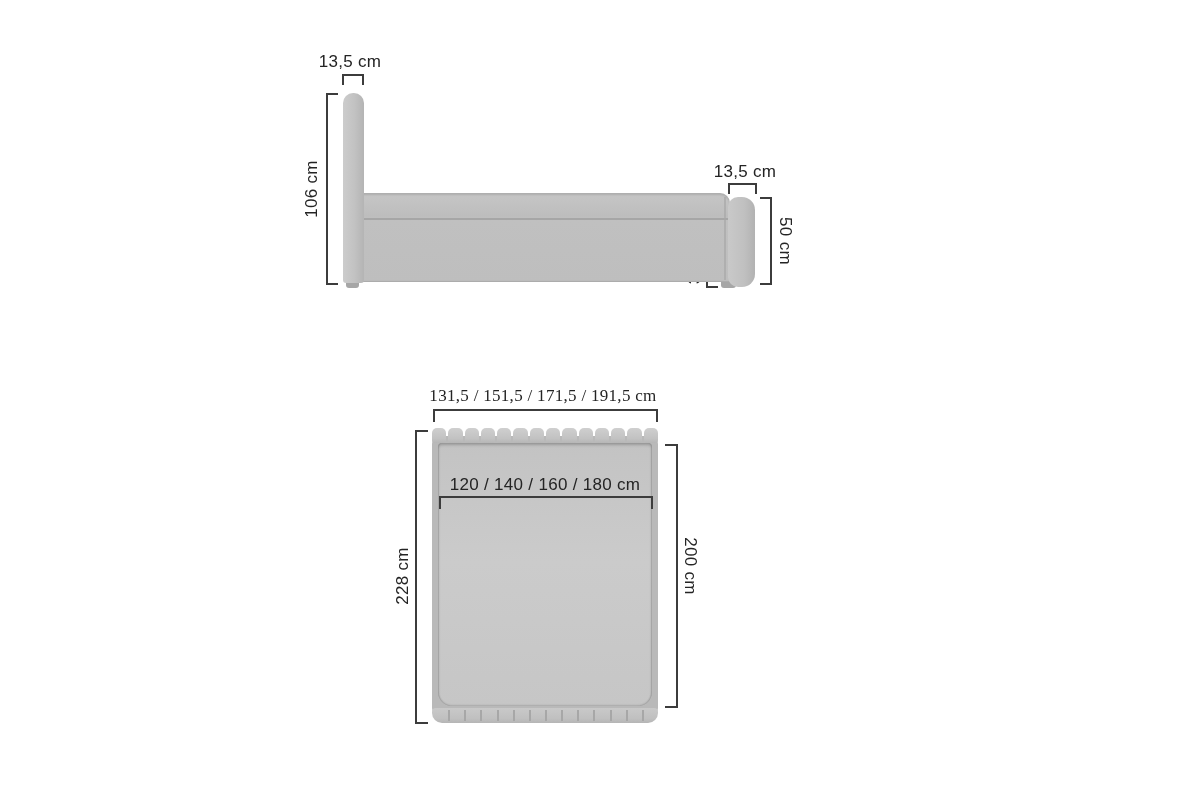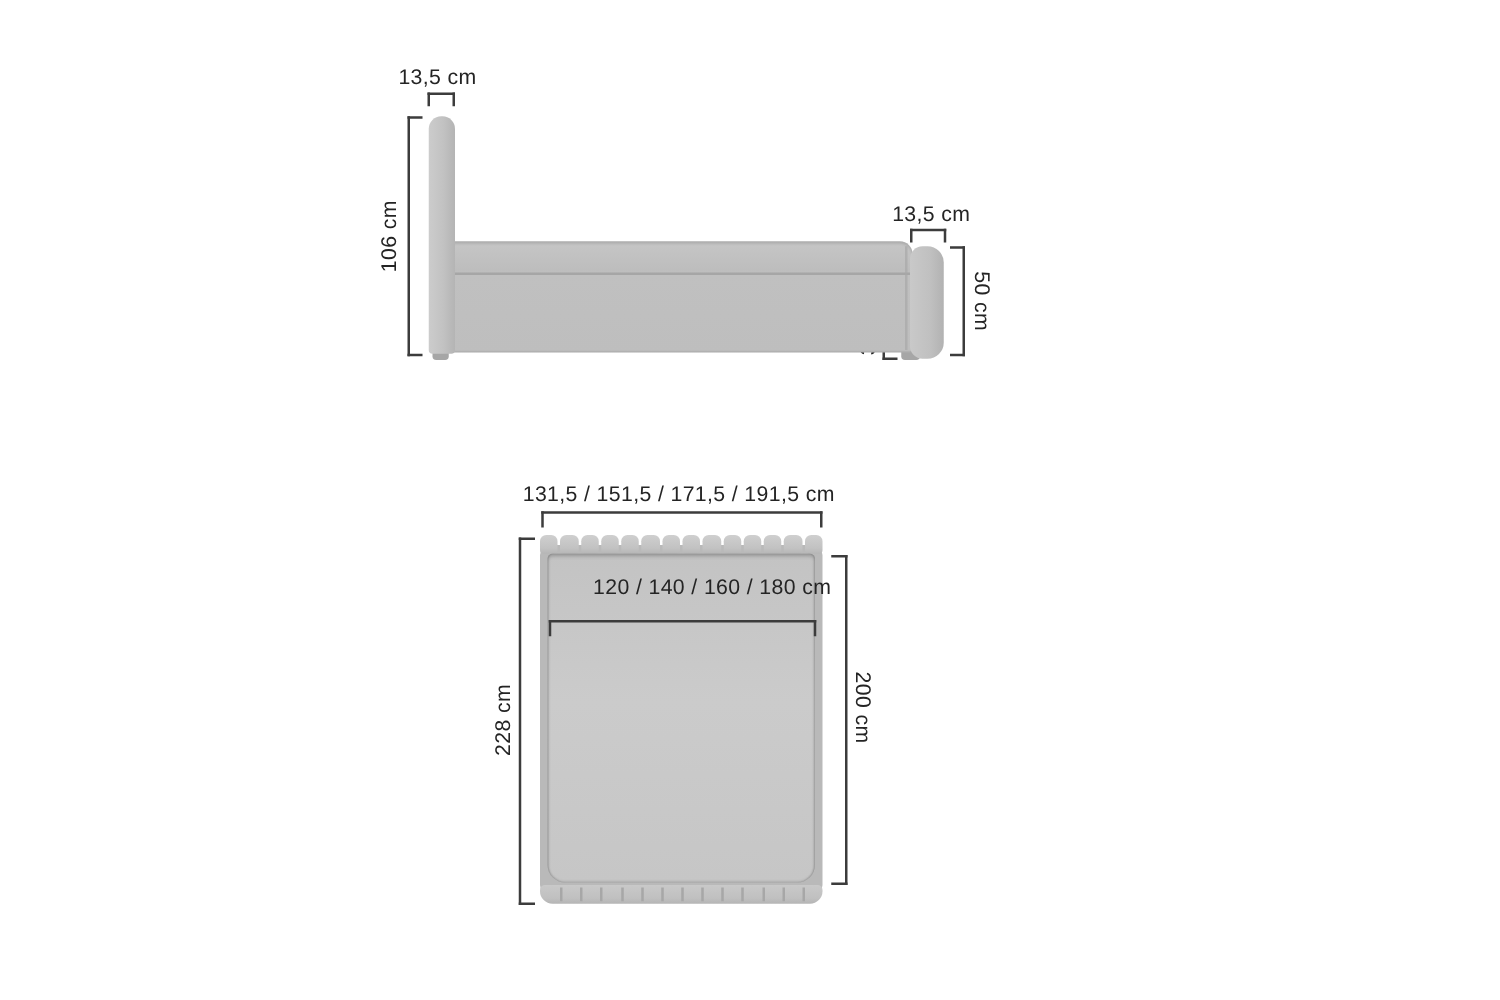--- a/index.html
+++ b/index.html
@@ -165,28 +165,28 @@
         <div class="fb-div" style="left: 113px;"></div>
         <div class="fb-div" style="left: 129.143px;"></div>
         <div class="fb-div" style="left: 145.286px;"></div>
         <div class="fb-div" style="left: 161.429px;"></div>
         <div class="fb-div" style="left: 177.571px;"></div>
         <div class="fb-div" style="left: 193.714px;"></div>
         <div class="fb-div" style="left: 209.857px;"></div>
       </div>
 
     <div>
-      <div class="dim-label" style="left:413px;top:386px;width:260px;">131,5 / 151,5 / 171,5 / 191,5 cm</div>
+      <div class="dim-label" style="left:413px;top:386px;width:260px;font-family:Liberation Serif, serif;">131,5 / 151,5 / 171,5 / 191,5 cm</div>
       <div class="dim-line" style="left:433px;top:409px;width:225px;height:2px;"></div>
       <div class="dim-line" style="left:433px;top:409px;width:2px;height:13px;"></div>
       <div class="dim-line" style="left:656px;top:409px;width:2px;height:13px;"></div>
     </div>
 
     <div>
-      <div class="dim-label" style="left:425px;top:460px;width:240px;z-index:4;text-align:right;">120 / 140 / 160 / 180 cm</div>
+      <div class="dim-label" style="left:425px;top:475px;width:240px;z-index:4;">120 / 140 / 160 / 180 cm</div>
       <div class="dim-line" style="left:439px;top:496px;width:214px;height:2px;z-index:4;"></div>
       <div class="dim-line" style="left:439px;top:496px;width:2px;height:13px;z-index:4;"></div>
       <div class="dim-line" style="left:651px;top:496px;width:2px;height:13px;z-index:4;"></div>
     </div>
 
     <div>
       <div class="dim-line" style="left:415px;top:430px;width:2px;height:294px;"></div>
       <div class="dim-line" style="left:415px;top:430px;width:13px;height:2px;"></div>
       <div class="dim-line" style="left:415px;top:722px;width:13px;height:2px;"></div>
       <div class="dim-label rot-ccw" style="left:363px;top:566px;width:80px;height:20px;">228 cm</div>

